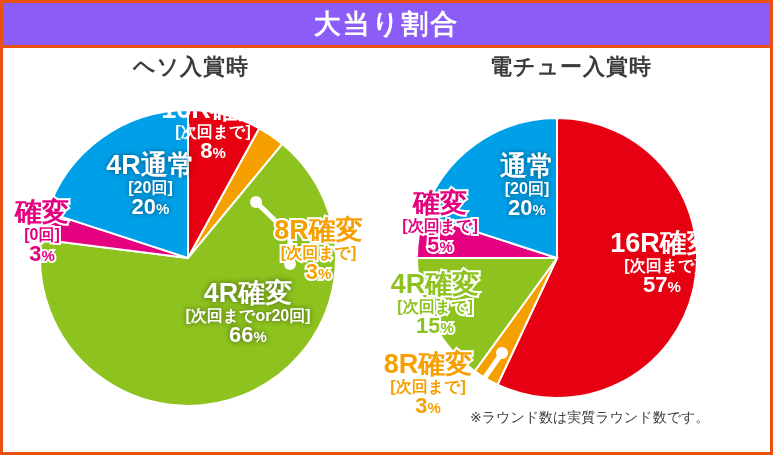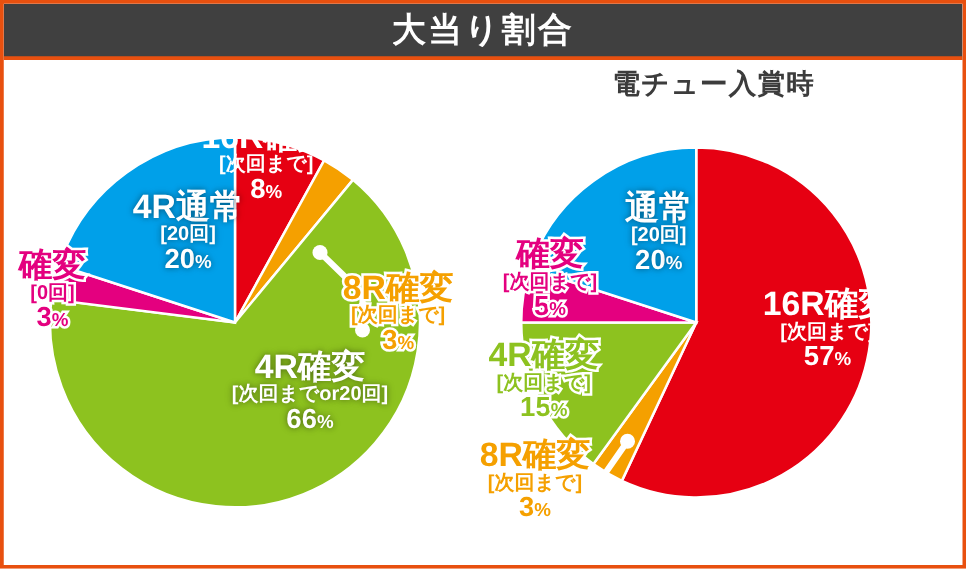--- a/index.html
+++ b/index.html
@@ -18,21 +18,21 @@
     background: #ffffff;
     box-sizing: border-box;
     border: 3px solid #e8500f;
   }
   
   #header-bar {
     position: absolute;
     left: 0; top: 0;
     width: 767px;
     height: 42px;
-    background: #404040;
+    background: #8b5cf6;
     border-bottom: 3px solid #e8500f;
     display: flex;
     align-items: center;
     justify-content: center;
   }
   #header-title {
     color: #ffffff;
     font-size: 27px;
     font-weight: bold;
     letter-spacing: 2px;
@@ -112,20 +112,21 @@
 </style>
 </head>
 <body>
 
 <div id="page">
 
   <div id="header-bar">
     <div id="header-title">大当り割合</div>
   </div>
 
+  <div class="chart-title" id="title-left">ヘソ入賞時</div>
 
   <div class="chart-title" id="title-right">電チュー入賞時</div>
 
   <div class="pie-wrap" id="pie-left-wrap">
     <svg class="pie-svg" viewBox="0 0 320 320">
 
       <path fill="#e60012" stroke="#ffffff" stroke-width="2" d="M160,160 L160,12 A148,148 0 0,1 231.32,30.33 Z"></path>
 
       <path fill="#f5a000" stroke="#ffffff" stroke-width="2" d="M160,160 L231.32,30.33 A148,148 0 0,1 254.40,45.90 Z"></path>
 
@@ -218,15 +219,16 @@
     <span class="l3"><span>15</span><span class="pct">%</span></span>
   </div>
 
   <div class="lbl lbl-out-orange" style="left:365px; top:348px; width:120px;">
     <span class="l1">8R確変</span>
     <span class="l2">[次回まで]</span>
     <span class="l3"><span>3</span><span class="pct">%</span></span>
   </div>
 
   <div id="footnotes">
+    <div id="foot-2">※ラウンド数は実質ラウンド数です。</div>
   </div>
 
 </div>
 
 </body></html>

